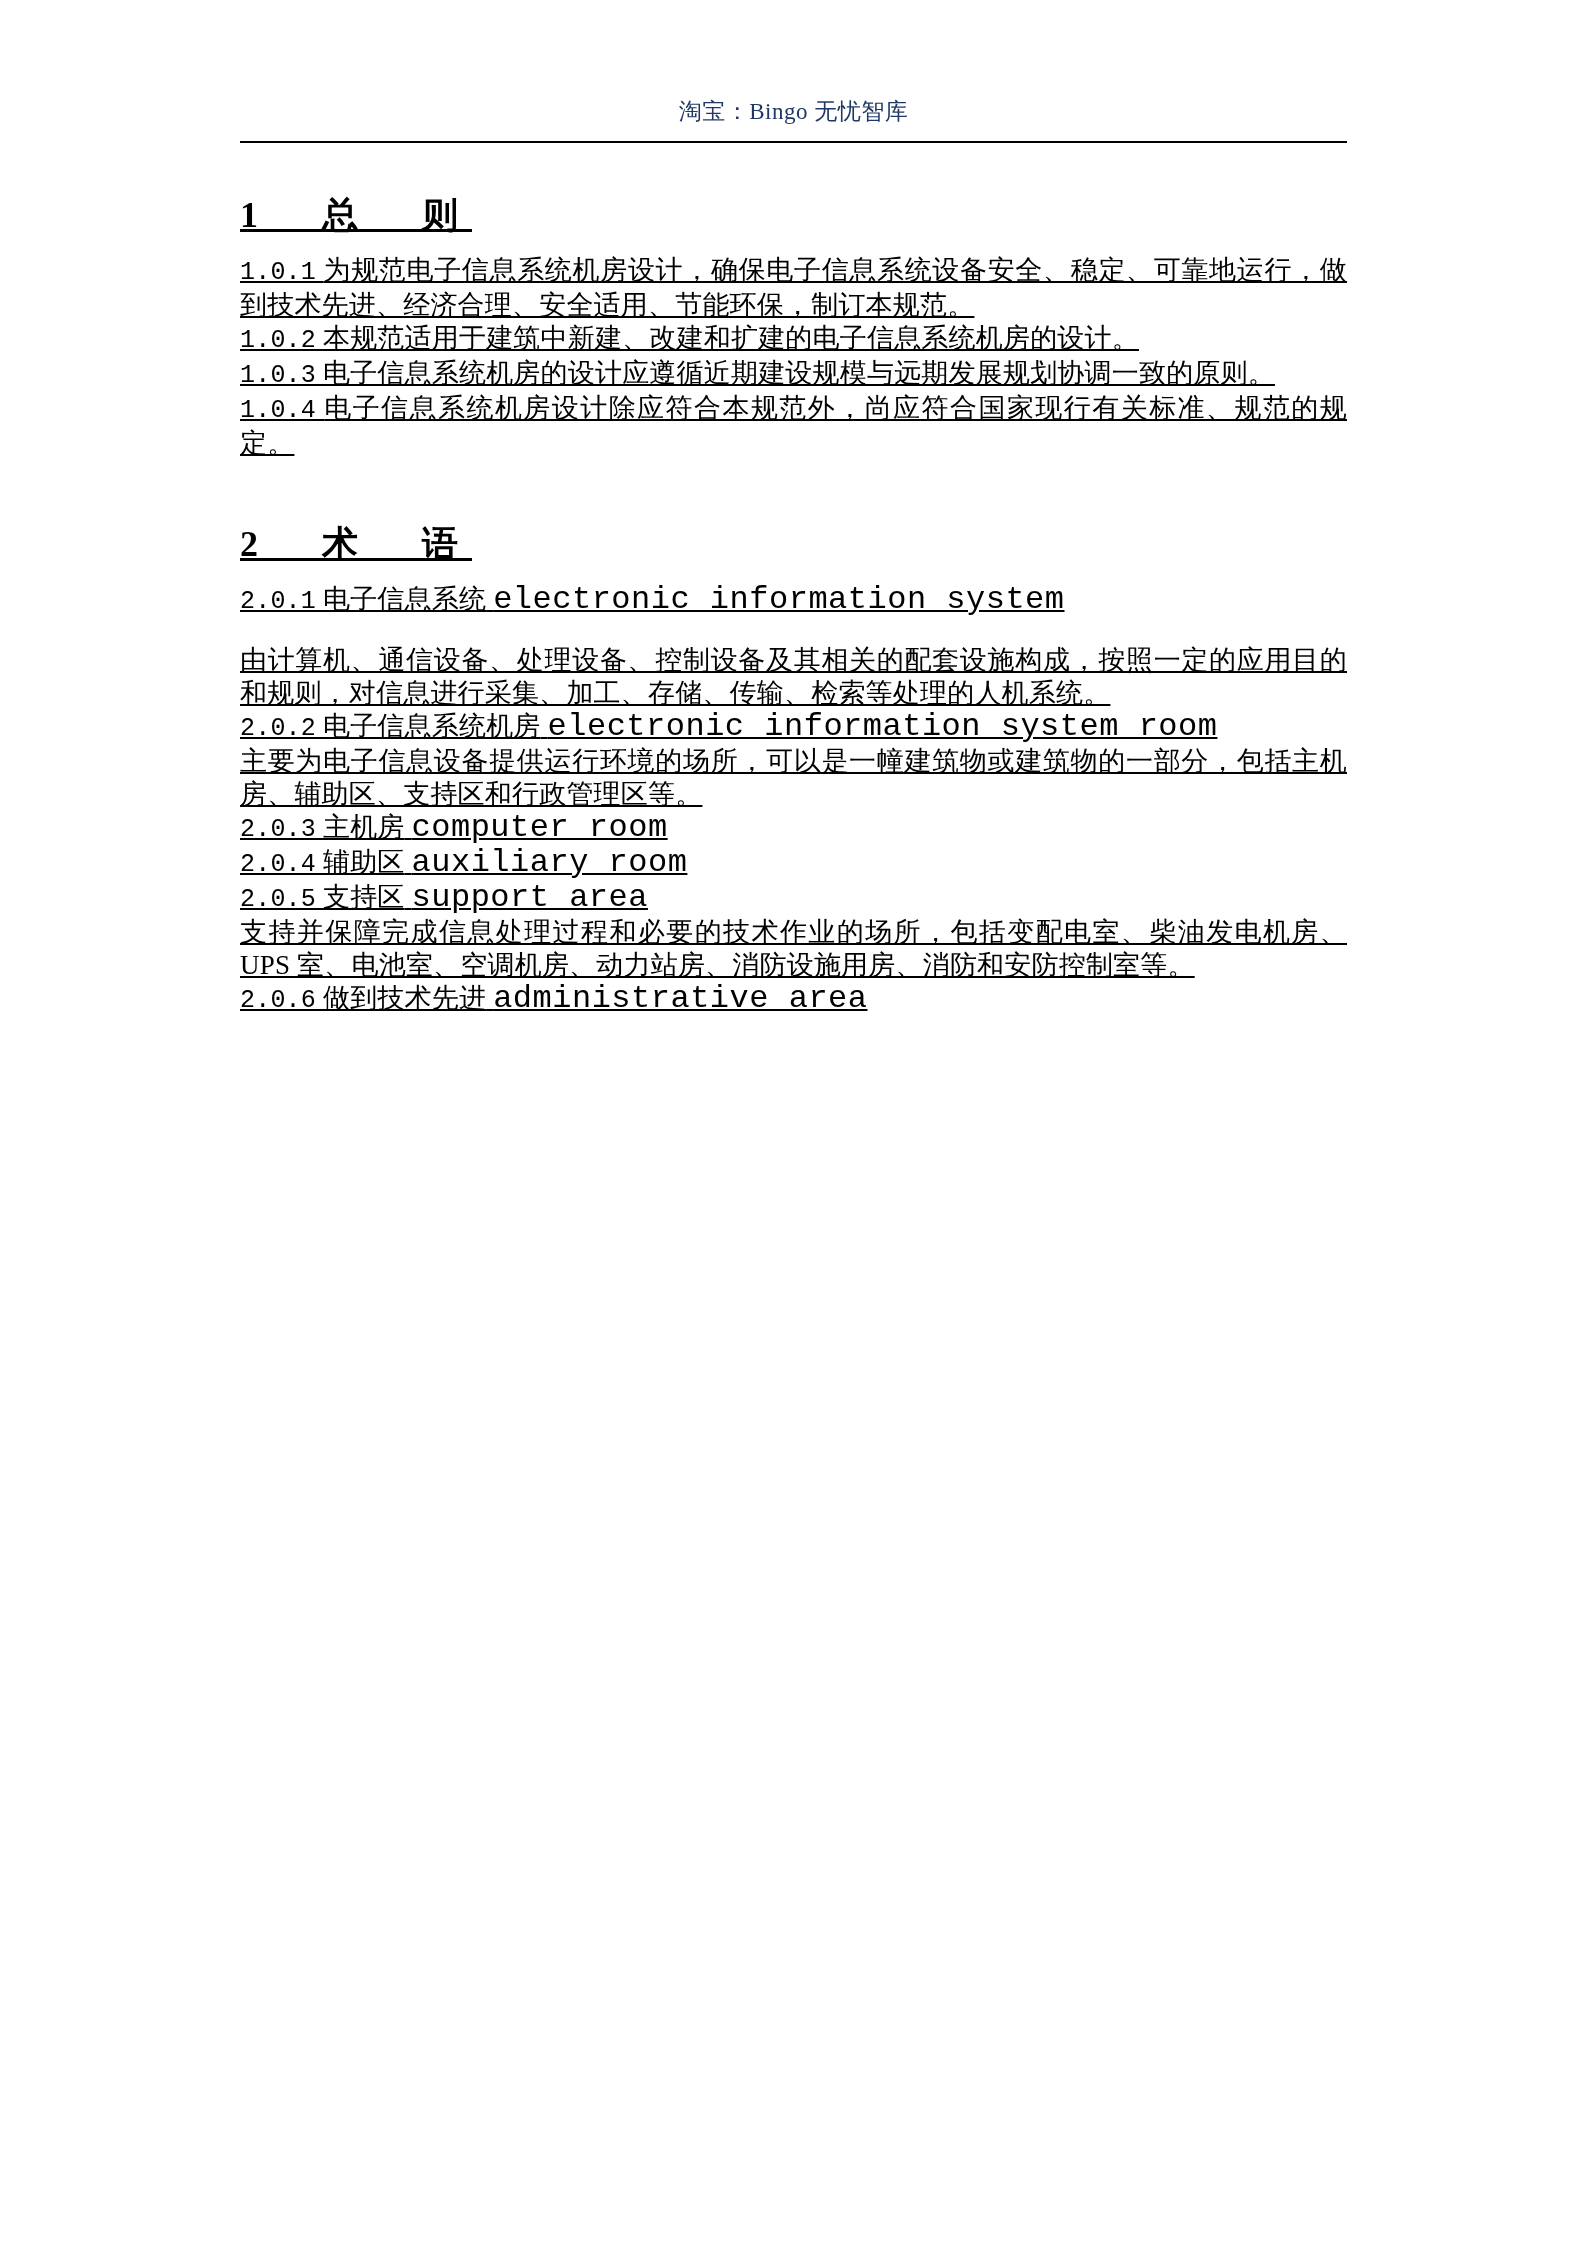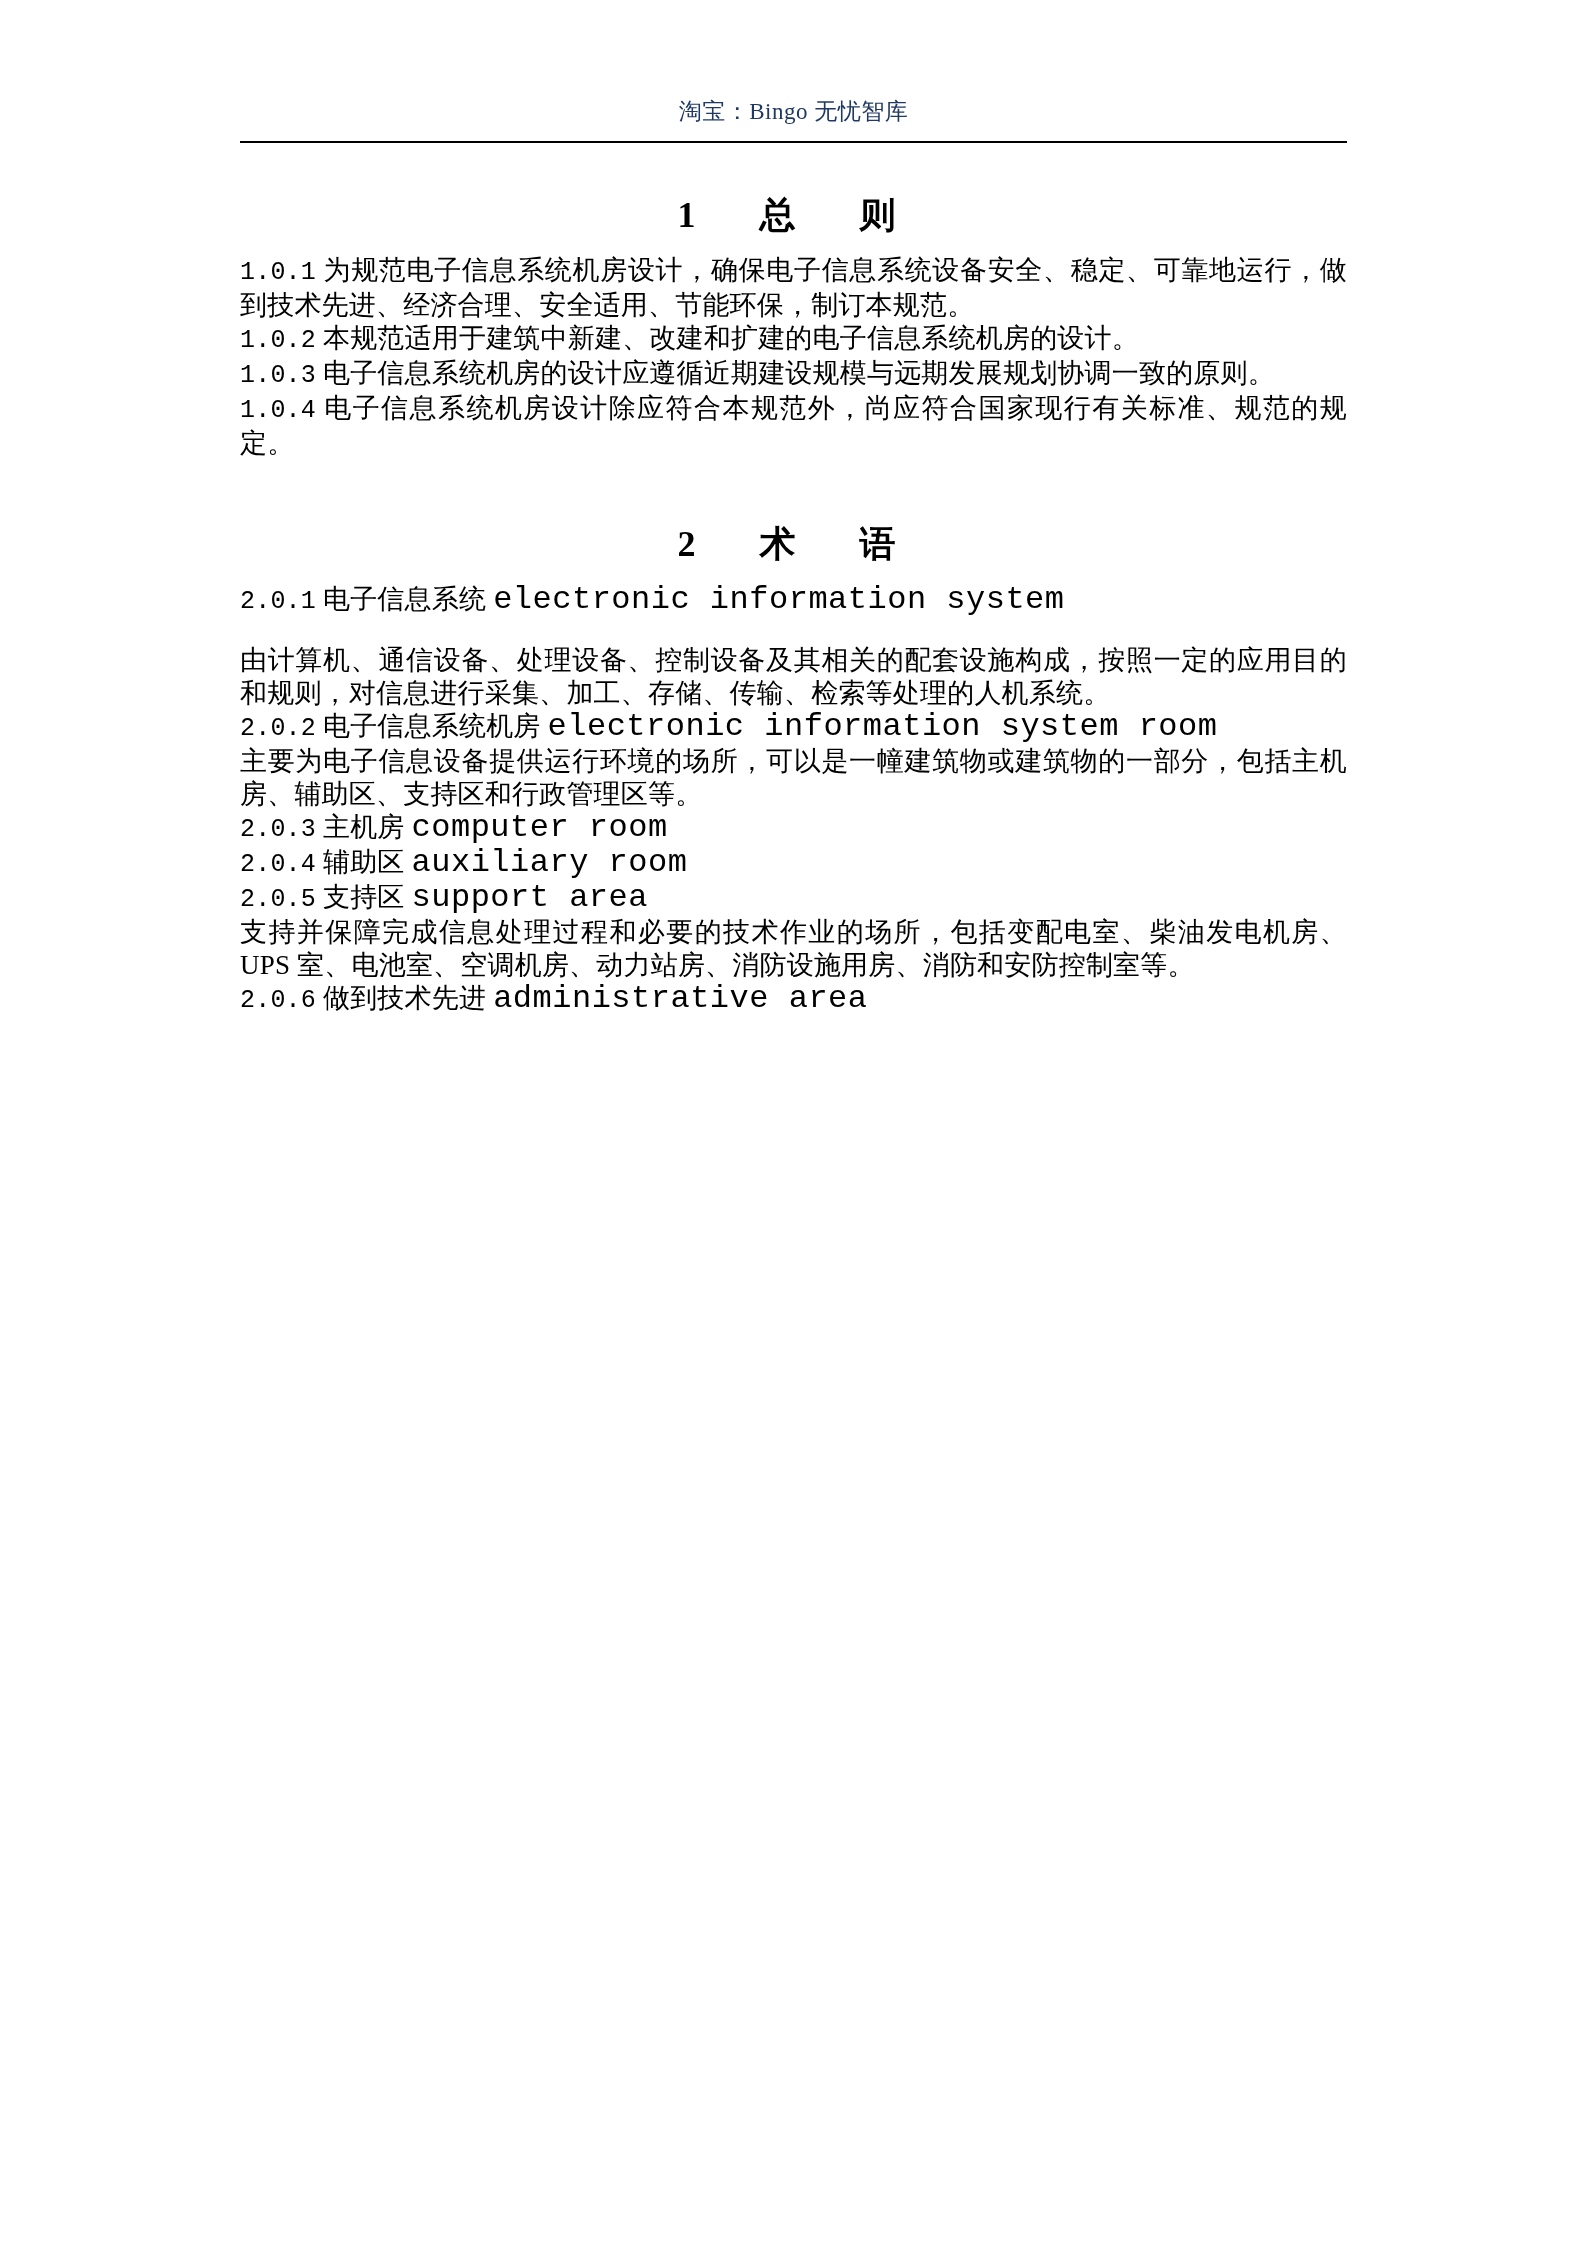--- a/index.html
+++ b/index.html
@@ -14,20 +14,21 @@
     color: #000000;
     position: relative;
     overflow: hidden;
   }
   .page {
     position: relative;
     width: 1587px;
     height: 2245px;
     box-sizing: border-box;
     padding: 0 240px;
+    text-decoration: underline;
   }
   .header {
     padding-top: 96px;
     text-align: center;
   }
   .header-text {
     font-family: "Liberation Serif", serif;
     font-size: 23px;
     color: #1f3864;
     letter-spacing: 0.5px;
@@ -38,21 +39,21 @@
     border-top: 2px solid #000000;
     width: 100%;
   }
   .content {
     padding-top: 30px;
   }
   h1.section-title {
     font-family: "Liberation Serif", serif;
     font-size: 36px;
     font-weight: bold;
-    text-align: center;
+    text-align: left;
     margin: 18px 0 14px 0;
     letter-spacing: 14px;
   }
   h1.section-title.second {
     margin-top: 60px;
     margin-bottom: 14px;
   }
   p.para {
     font-family: "Liberation Serif", serif;
     font-size: 27px;

